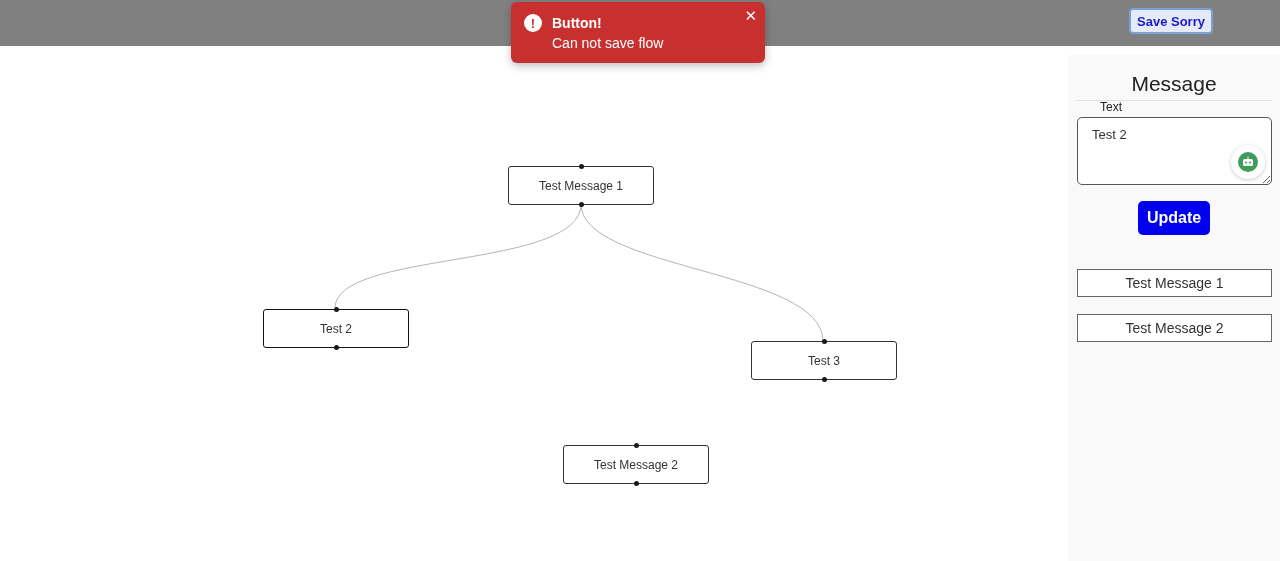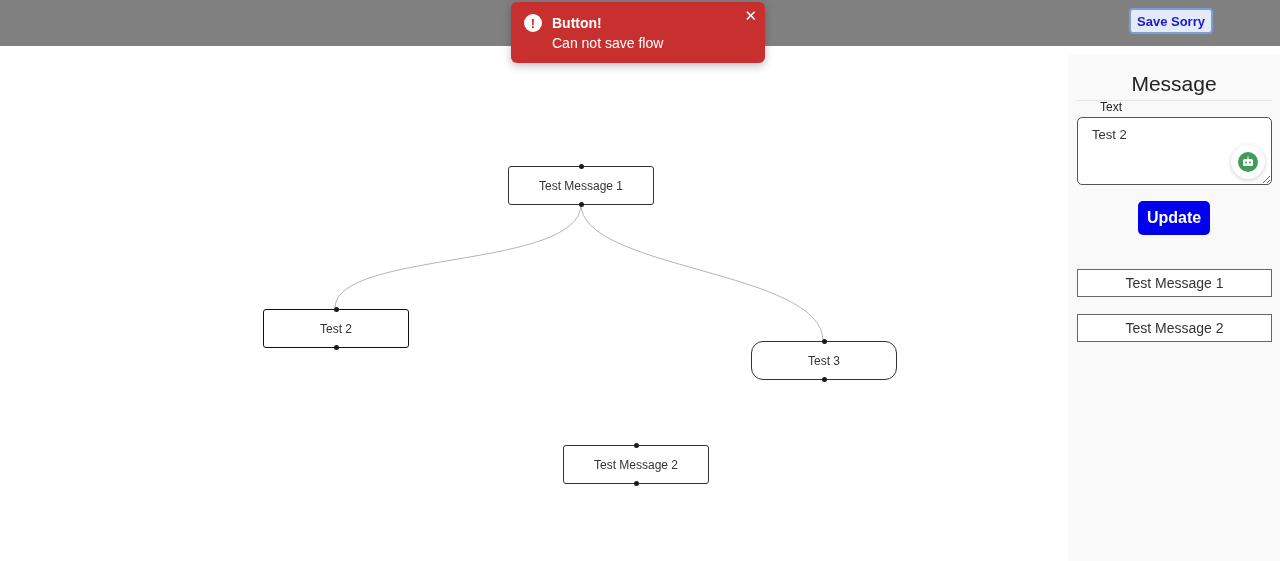--- a/index.html
+++ b/index.html
@@ -76,21 +76,21 @@
 <div class="node" style="left:508px;top:166px;">
   <span class="handle top"></span>
   <span>Test Message 1</span>
   <span class="handle bottom"></span>
 </div>
 <div class="node selected" style="left:263px;top:309px;">
   <span class="handle top"></span>
   <span>Test 2</span>
   <span class="handle bottom"></span>
 </div>
-<div class="node" style="left:751px;top:341px;border-radius:12px;">
+<div class="node" style="left:751px;top:341px;">
   <span class="handle top"></span>
   <span>Test 3</span>
   <span class="handle bottom"></span>
 </div>
 <div class="node" style="left:563px;top:445px;">
   <span class="handle top"></span>
   <span>Test Message 2</span>
   <span class="handle bottom"></span>
 </div>
 

